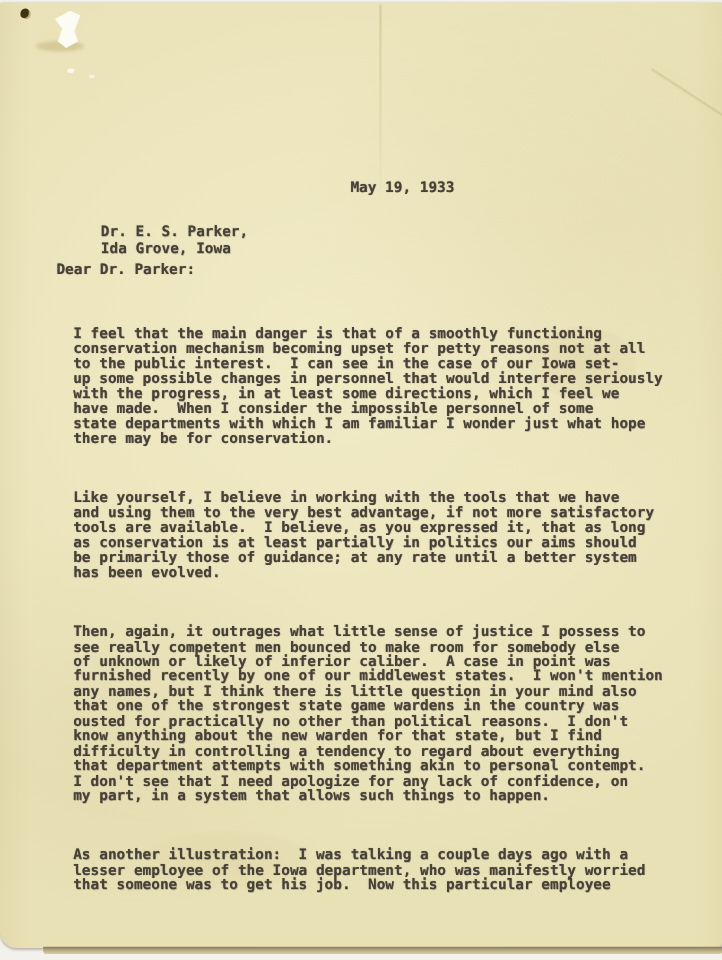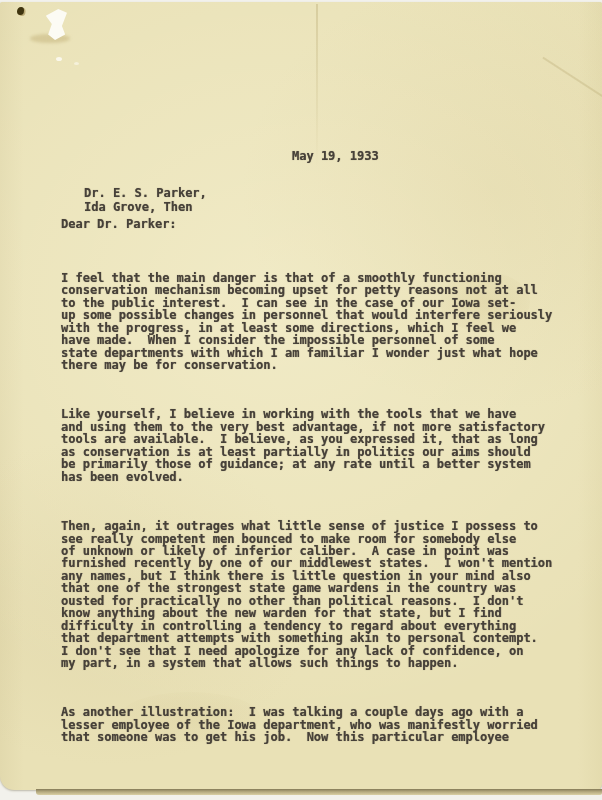--- a/index.html
+++ b/index.html
@@ -132,21 +132,21 @@
     color: var(--ink, #474139);
     font-family: "DejaVu Sans Mono", monospace;
     font-size: 12px;
     font-weight: 700;
     letter-spacing: 0;
     white-space: pre;
     text-shadow: 0 0 0.9px rgba(71,65,57,0.55), 0.4px 0.4px 0 rgba(71,65,57,0.25);
   }
   .date-line   { left: 292px; top: 148px; line-height: 13px; }
   .address     { left: 61px;  top: 184px; line-height: 14.2px; margin-left: 23px; }
-  .salutation  { left: 61px;  top: 216px; line-height: 13px; }
+  .salutation  { left: 47px;  top: 216px; line-height: 13px; }
   .body-block  { left: 61px;  top: 245px; line-height: 12.45px; }
   .body-block p {
     margin: 0 0 12px 0;
     white-space: pre;
   }
 </style>
 </head>
 <body>
 
 <div class="scan">
@@ -157,21 +157,21 @@
     <div class="fleck"></div>
     <div class="speck-a"></div>
     <div class="speck-b"></div>
     <div class="crease-v"></div>
     <div class="crease-d"></div>
     <div class="stain-a"></div>
     <div class="stain-b"></div>
 
     <div class="typed date-line">May 19, 1933</div>
 
-    <div class="typed address"><span>Dr. E. S. Parker,</span><br><span>Ida Grove, Then</span></div>
+    <div class="typed address"><span>Dr. E. S. Parker,</span><br><span>Ida Grove, Iowa</span></div>
 
     <div class="typed salutation">Dear Dr. Parker:</div>
 
     <div class="typed body-block">
       <p>I feel that the main danger is that of a smoothly functioning
 conservation mechanism becoming upset for petty reasons not at all
 to the public interest.  I can see in the case of our Iowa set-
 up some possible changes in personnel that would interfere seriously
 with the progress, in at least some directions, which I feel we
 have made.  When I consider the impossible personnel of some

